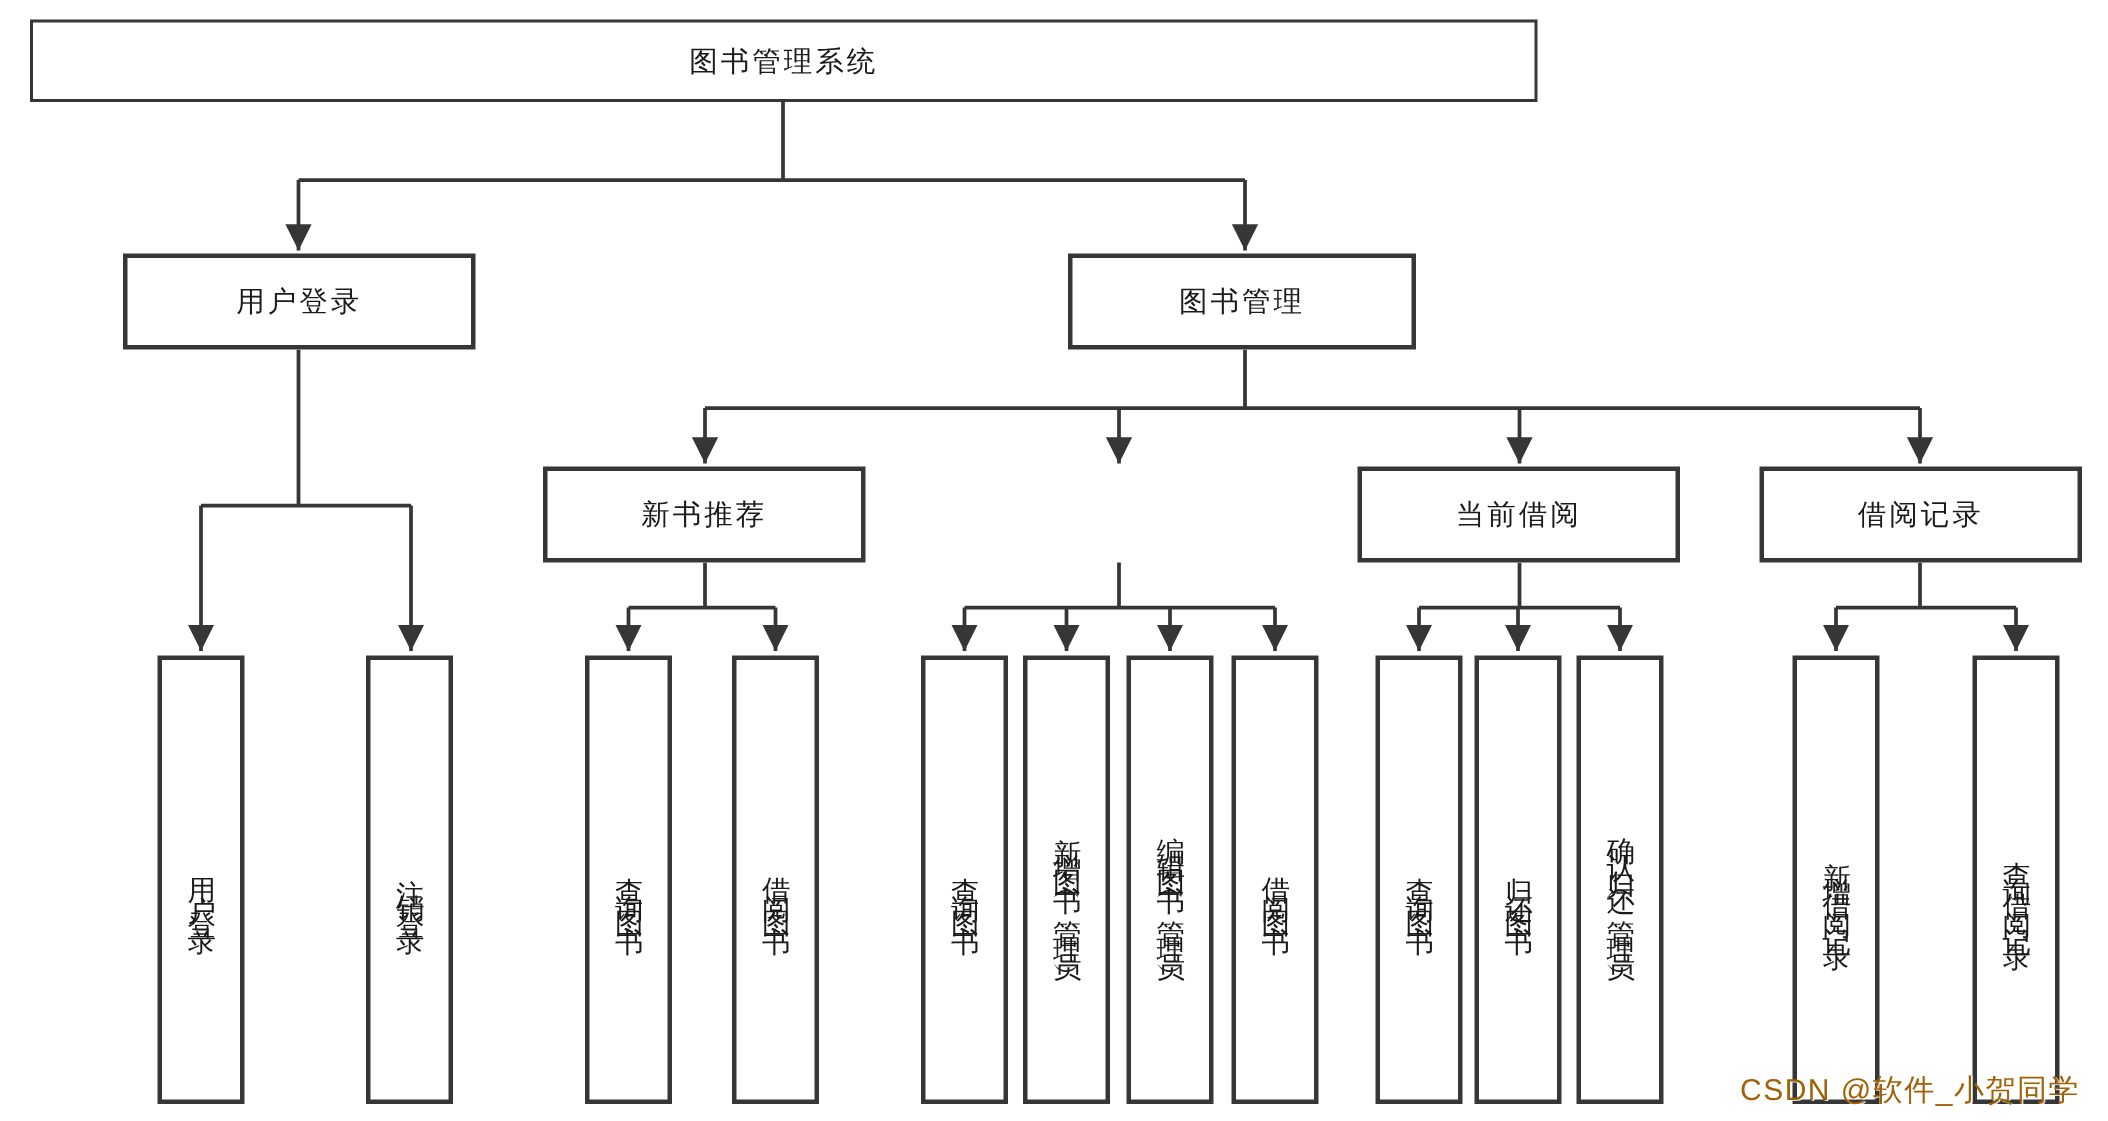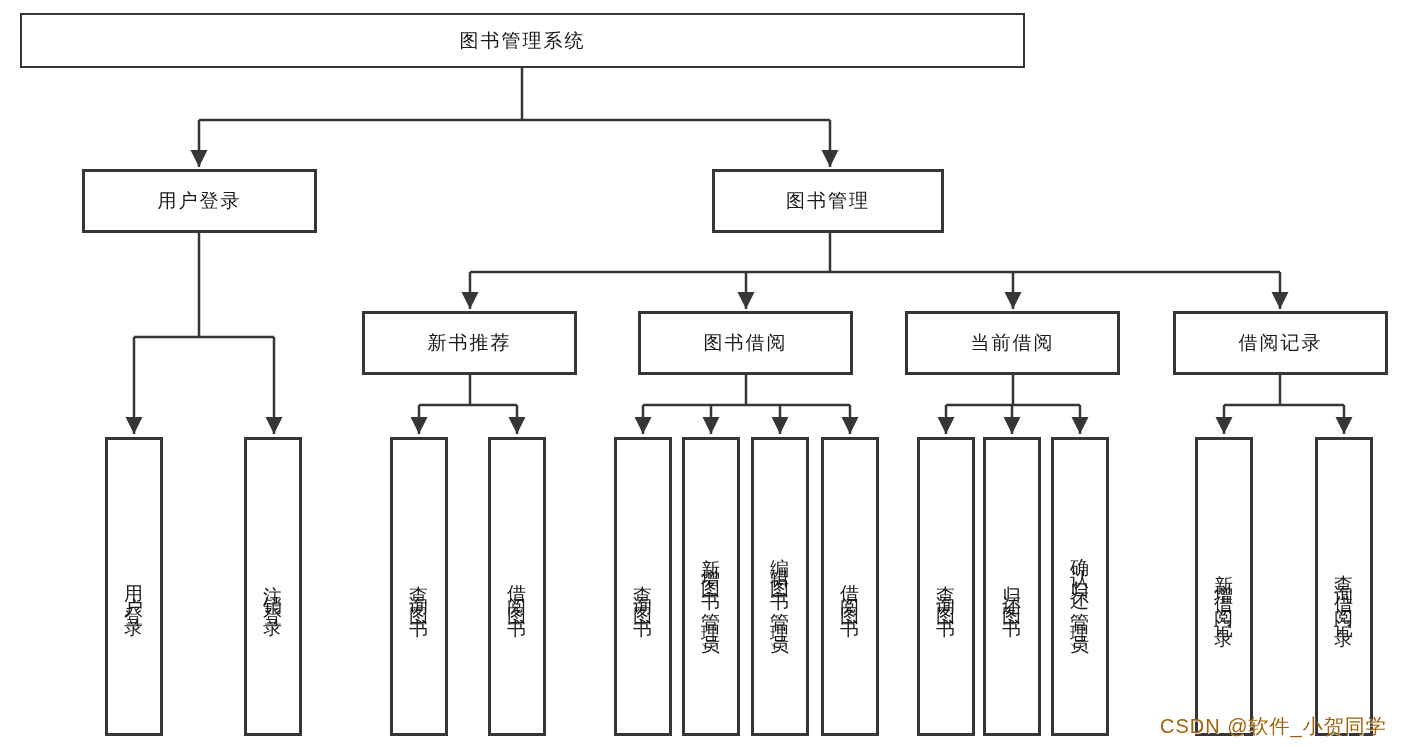--- a/index.html
+++ b/index.html
@@ -101,23 +101,20 @@
   <div class="hbox" style="left:82px;top:169px;width:235px;height:64px;">
     <span>用户登录</span>
   </div>
   <div class="hbox" style="left:712px;top:169px;width:232px;height:64px;">
     <span>图书管理</span>
   </div>
 
   <div class="hbox" style="left:362px;top:311px;width:215px;height:64px;">
     <span>新书推荐</span>
   </div>
-  <div class="hbox" style="left:638px;top:311px;width:215px;height:64px;">
-    <span>图书借阅</span>
-  </div>
   <div class="hbox" style="left:905px;top:311px;width:215px;height:64px;">
     <span>当前借阅</span>
   </div>
   <div class="hbox" style="left:1173px;top:311px;width:215px;height:64px;">
     <span>借阅记录</span>
   </div>
 
   <div class="leaf" style="left:105px;">
     <span>用户登录</span>
   </div>

